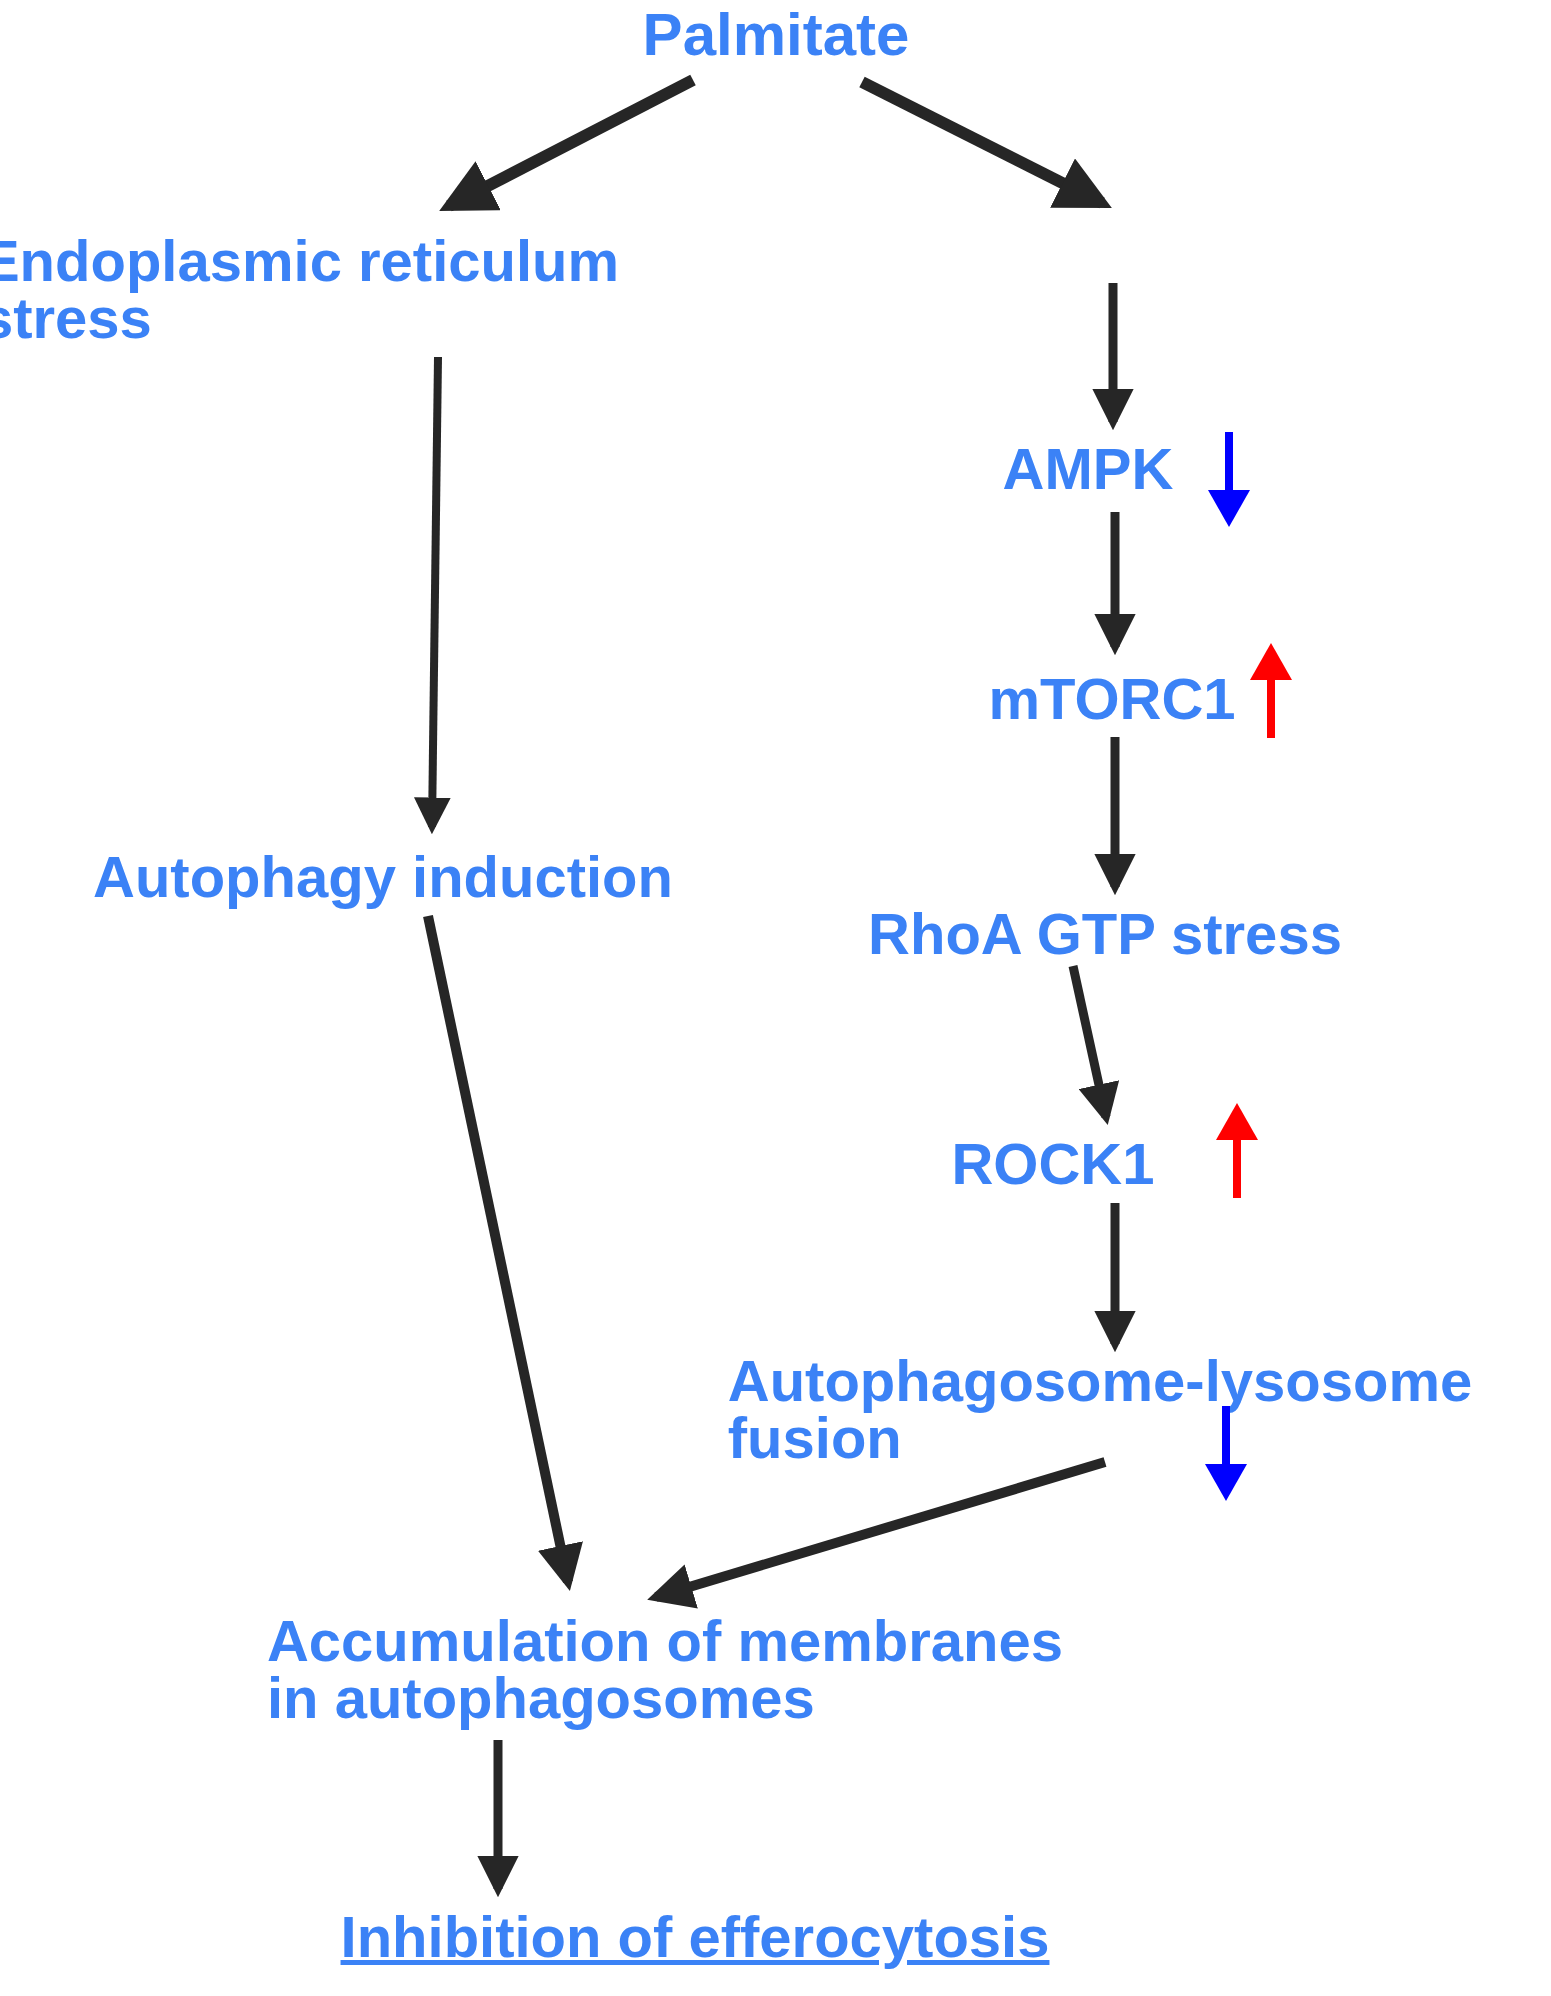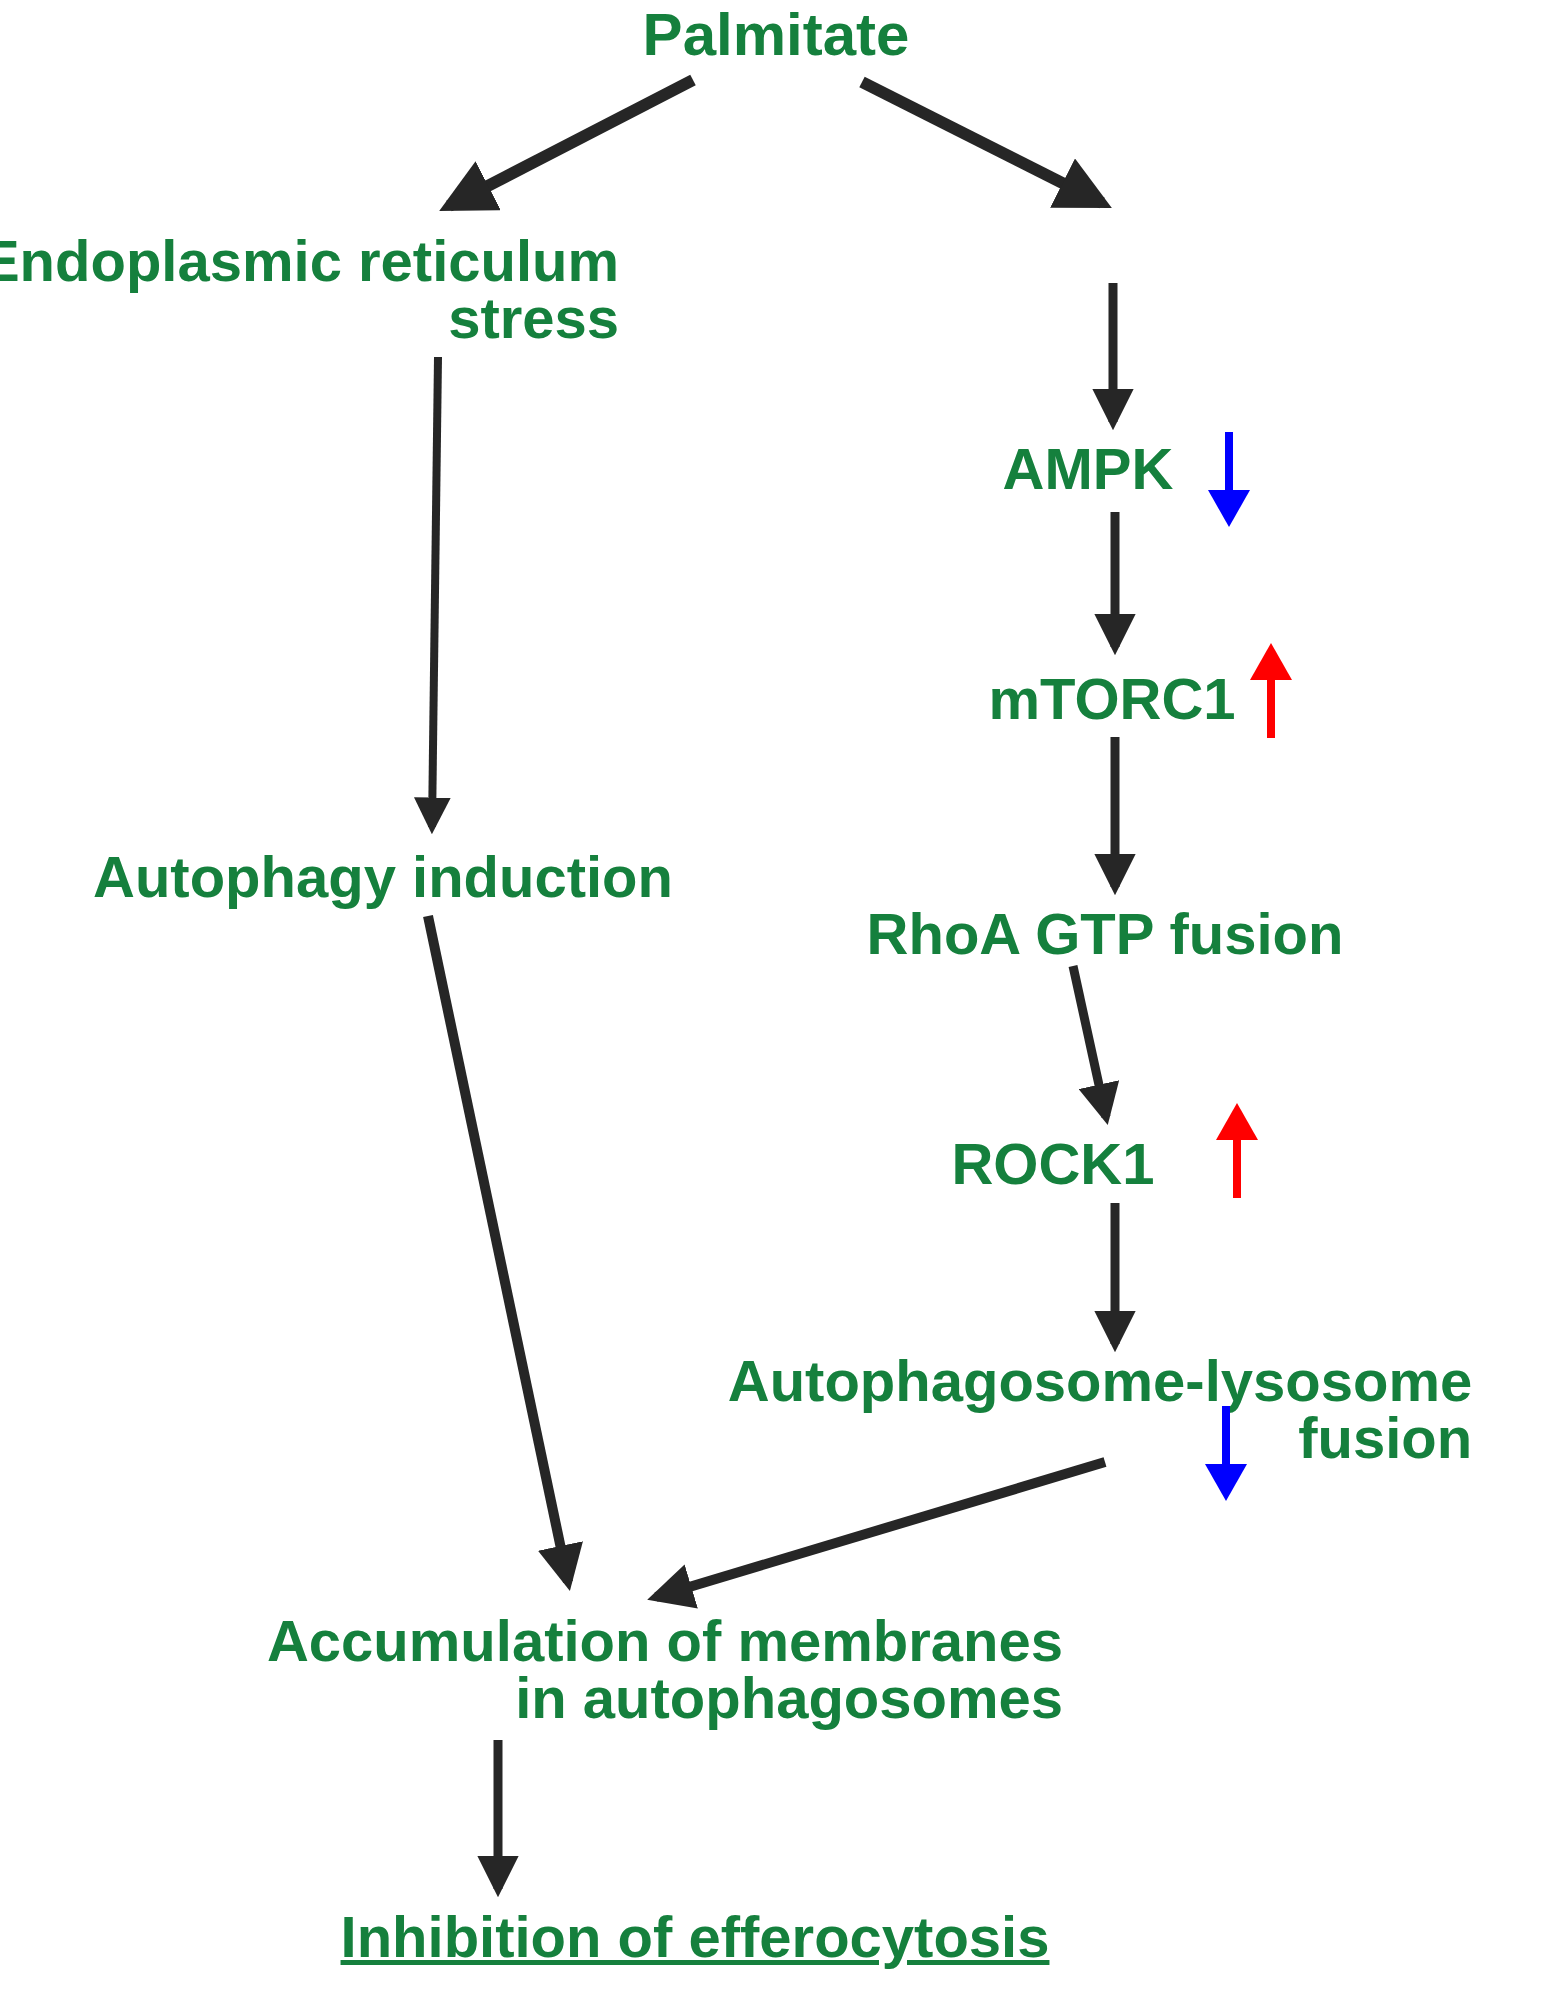--- a/index.html
+++ b/index.html
@@ -6,26 +6,26 @@
   #canvas{
     position:relative;
     width:1551px;height:1996px;
     background:#ffffff;
     font-family:"Liberation Sans","DejaVu Sans",sans-serif;
     overflow:hidden;
   }
   .label{
     position:absolute;
     transform:translateX(-50%);
-    color:#15803d;
+    color:#3b82f6;
     font-weight:bold;
     font-size:58px;
     line-height:57px;
     white-space:nowrap;
-    text-align:right;
+    text-align:left;
   }
   .label.title{font-size:60px;}
   #flow-arrows{position:absolute;left:0;top:0;z-index:0;}
   .flow-line{stroke:#262626;fill:none;}
   .ind-icon{position:absolute;z-index:2;}
   .ind-down{fill:#0000ff;}
   .ind-up{fill:#ff0000;}
 </style>
 </head>
 <body>
@@ -64,21 +64,21 @@
     <rect class="ind-down" x="17" y="0" width="8" height="62"></rect>
     <polygon class="ind-down" points="0,58 42,58 21,95"></polygon>
   </svg>
 
   <div class="label" style="left:1112px;top:670px;">mTORC1</div>
   <svg class="ind-icon" style="left:1250px;top:643px;" width="42" height="95" viewBox="0 0 42 95">
     <rect class="ind-up" x="17" y="33" width="8" height="62"></rect>
     <polygon class="ind-up" points="0,37 42,37 21,0"></polygon>
   </svg>
 
-  <div class="label" style="left:1105px;top:905px;">RhoA GTP fusion</div>
+  <div class="label" style="left:1105px;top:905px;">RhoA GTP stress</div>
 
   <div class="label" style="left:1053px;top:1135px;">ROCK1</div>
   <svg class="ind-icon" style="left:1216px;top:1103px;" width="42" height="95" viewBox="0 0 42 95">
     <rect class="ind-up" x="17" y="33" width="8" height="62"></rect>
     <polygon class="ind-up" points="0,37 42,37 21,0"></polygon>
   </svg>
 
   <div class="label" style="left:1100px;top:1352px;">
     <div>Autophagosome-lysosome</div>
     <div>fusion</div>

